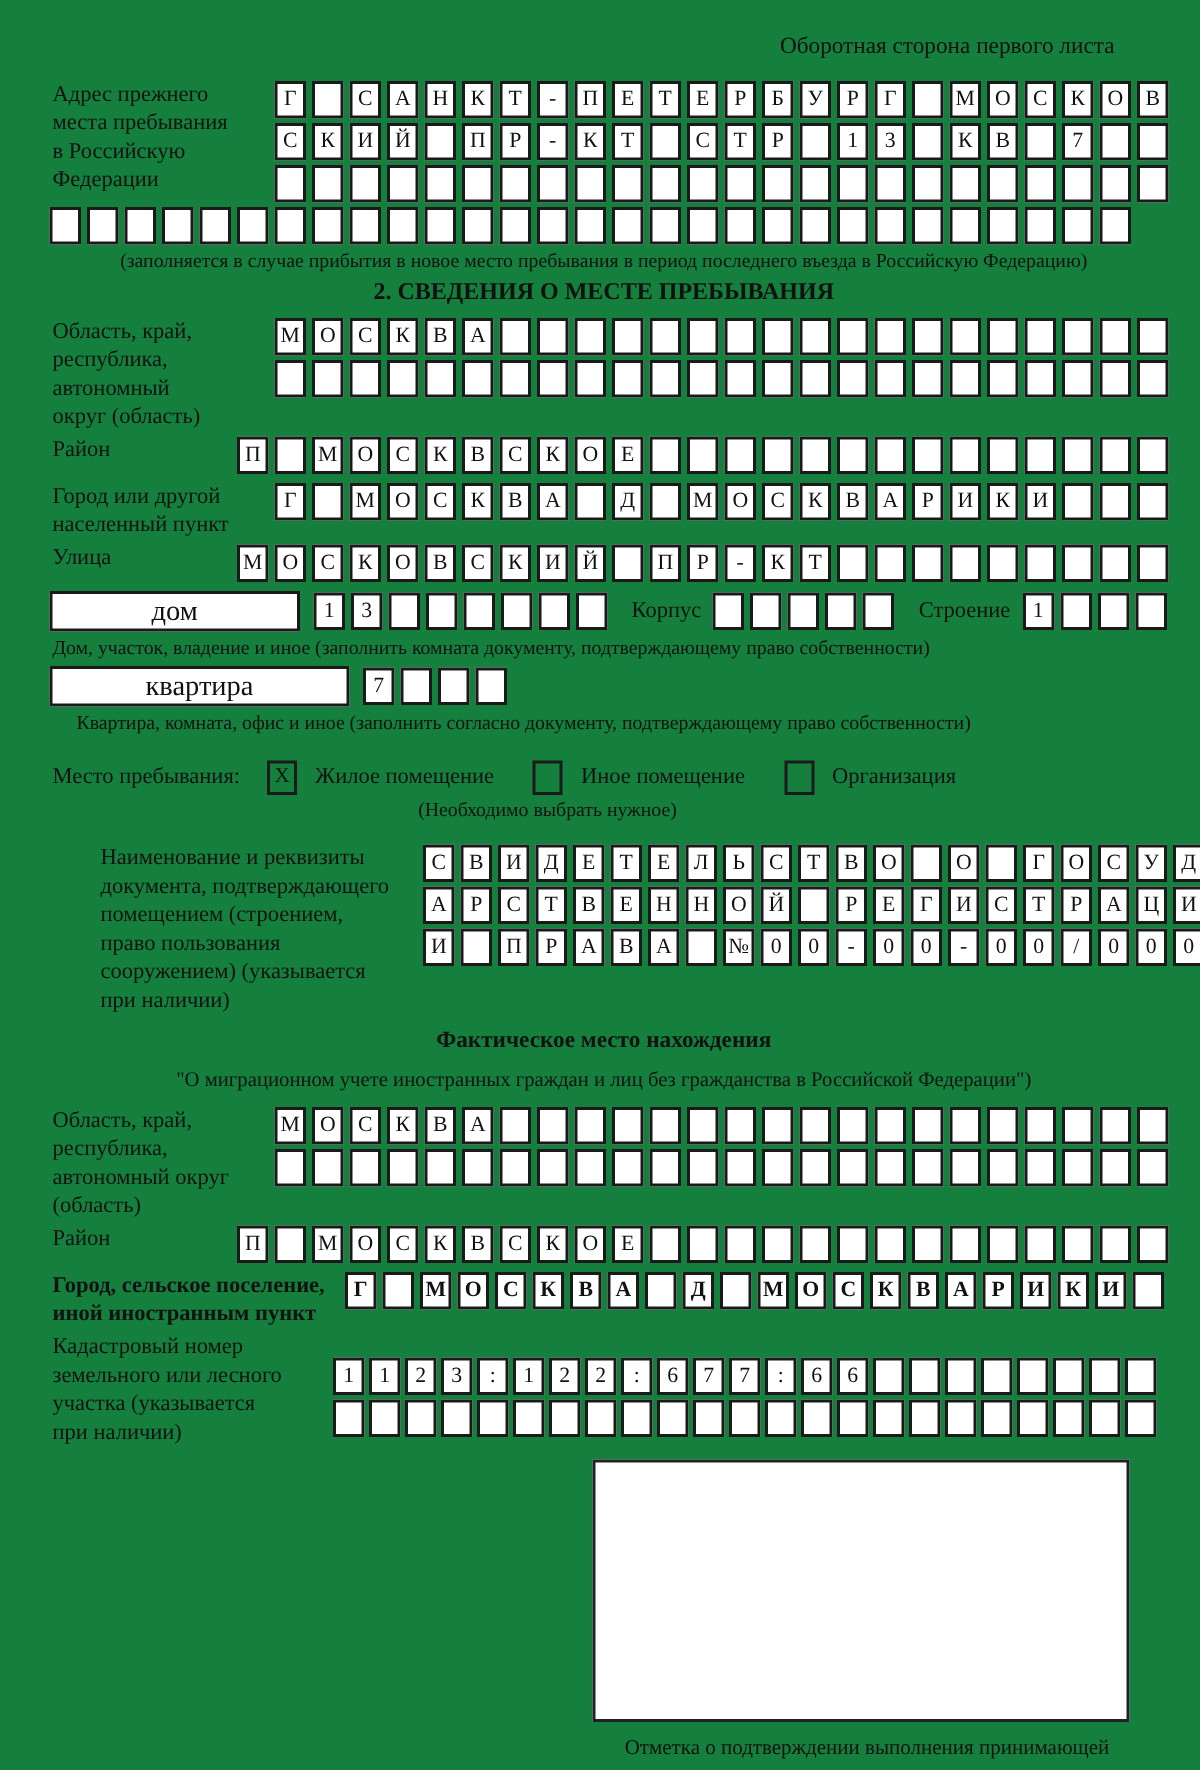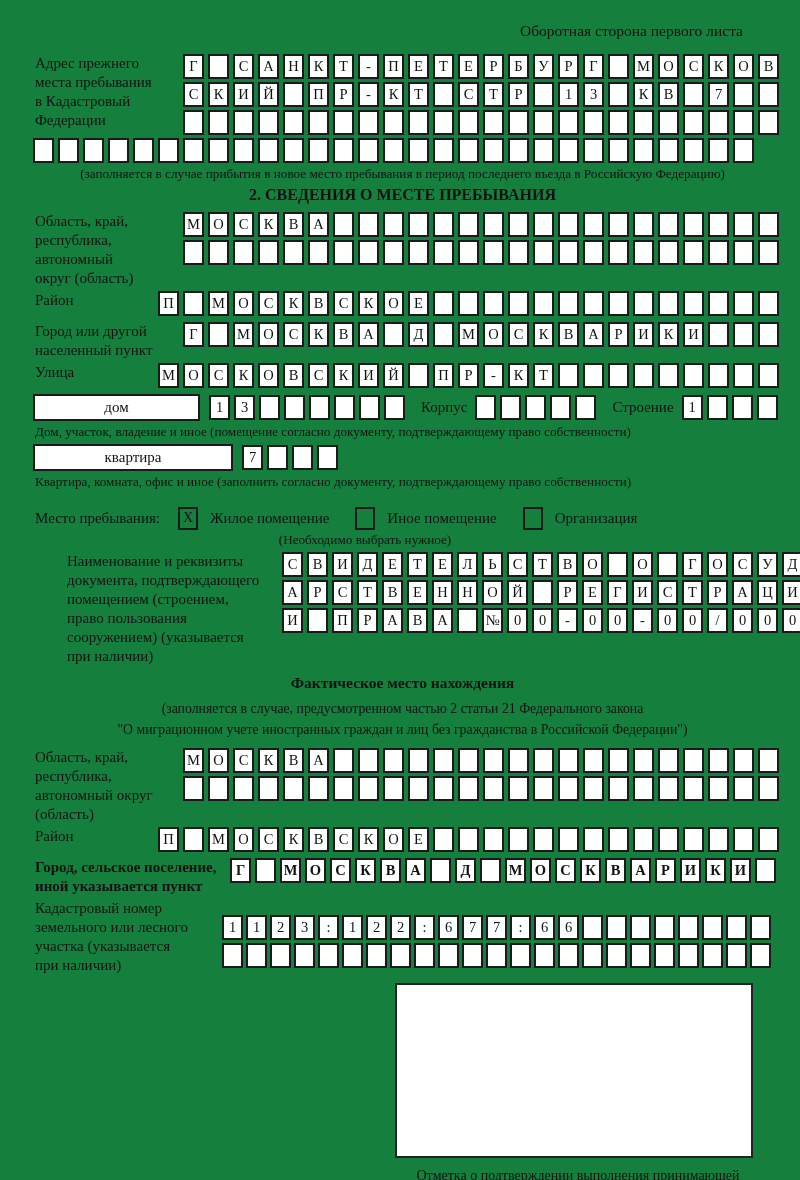--- a/index.html
+++ b/index.html
@@ -22,49 +22,49 @@
 
   .block1 { display:flex; margin-top:14px; }
   .fullrow { margin-left:-2px; }
 
   .note { font-size:13.2px; text-align:center; margin:1px 0 4px -10px; }
   .h2 { font-weight:bold; font-size:16px; text-align:center; margin:4px 0 8px -10px; }
   .h3 { font-weight:bold; font-size:15.5px; text-align:center; margin:8px 0 6px -10px; }
   .subnote { font-size:13.8px; text-align:center; line-height:21px; margin:0 0 8px -10px; }
 
   .rectlabel { box-sizing:border-box; flex:none; border:2px solid #1a1a1a; height:27px;
-               display:flex; align-items:center; justify-content:center; font-size:15px; background:#fff; }
+               display:flex; align-items:center; justify-content:center; font-size:19px; background:#fff; }
   .houserow { display:flex; align-items:center; margin:2px 0 3px -2px; height:27px; }
   .inlbl { font-size:15px; margin:0 8px 0 12px; flex:none; }
   .houserow .boxrow { margin-bottom:0; }
 
   .stayrow { display:flex; align-items:center; font-size:15px; margin:16px 0 2px; height:24px; }
   .chk { box-sizing:border-box; flex:none; width:20px; height:23px; border:2px solid #1a1a1a;
          display:inline-flex; align-items:center; justify-content:center; font-size:14px; }
   .opt { display:flex; align-items:center; margin-right:26px; }
   .opt .chk { margin-right:12px; }
   .stayrow > .flabel { width:143px; }
-  .choose-note { font-size:13.2px; width:270px; margin-left:195px; text-align:center; margin-bottom:4px; }
+  .choose-note { font-size:13.2px; width:270px; margin-left:195px; text-align:center; margin-bottom:15px; }
 
   .markbox { box-sizing:border-box; width:358px; height:175px; border:2px solid #222;
              margin-left:360px; margin-top:6px; background:#fff; }
   .markcaption { width:470px; margin-left:308px; text-align:center; font-size:14px; line-height:23px; margin-top:6px; }
 </style>
 </head>
 <body>
 
 <div class="page">
 
   <div class="back-title">Оборотная сторона первого листа</div>
 
   <div class="block1">
     <div class="flabel w148">
         <div>Адрес прежнего</div>
         <div>места пребывания</div>
-        <div>в Кадастровый</div>
+        <div>в Российскую</div>
         <div>Федерации</div>
       </div>
     <div>
       <div class="boxrow">
           <span class="cb">Г</span>
           <span class="cb"></span>
           <span class="cb">С</span>
           <span class="cb">А</span>
           <span class="cb">Н</span>
           <span class="cb">К</span>
@@ -355,32 +355,32 @@
         <span class="cb"></span>
       </div>
     <div class="inlbl">Строение</div>
     <div class="boxrow">
         <span class="cb">1</span>
         <span class="cb"></span>
         <span class="cb"></span>
         <span class="cb"></span>
       </div>
   </div>
-  <div class="note" style="text-align:left; margin-left:0;">Дом, участок, владение и иное (помещение согласно документу, подтверждающему право собственности)</div>
+  <div class="note" style="text-align:left; margin-left:0;">Дом, участок, владение и иное (заполнить комната документу, подтверждающему право собственности)</div>
 
   <div class="houserow">
     <div class="rectlabel" style="width:200px;text-align:right;">квартира</div>
     <div class="boxrow" style="margin-left:9px;">
         <span class="cb">7</span>
         <span class="cb"></span>
         <span class="cb"></span>
         <span class="cb"></span>
       </div>
   </div>
-  <div class="note" style="text-align:left; margin-left:0;">Квартира, комната, офис и иное (заполнить согласно документу, подтверждающему право собственности)</div>
+  <div class="note" style="text-align:left; margin-left:16px;">Квартира, комната, офис и иное (заполнить согласно документу, подтверждающему право собственности)</div>
 
   <div class="stayrow">
     <div class="flabel">Место пребывания:</div>
     <div class="opt">
       <span class="chk">X</span>
       <span>Жилое помещение</span>
     </div>
     <div class="opt">
       <span class="chk"></span>
       <span>Иное помещение</span>
@@ -469,21 +469,20 @@
           <span class="cb">/</span>
           <span class="cb">0</span>
           <span class="cb">0</span>
           <span class="cb">0</span>
         </div>
     </div>
   </div>
 
   <div class="h3">Фактическое место нахождения</div>
   <div class="subnote">
-      <div>(заполняется в случае, предусмотренном частью 2 статьи 21 Федерального закона</div>
       <div>"О миграционном учете иностранных граждан и лиц без гражданства в Российской Федерации")</div>
     </div>
 
   <div class="field" style="height:76px;">
     <div class="flabel w148">
         <div>Область, край,</div>
         <div>республика,</div>
         <div>автономный округ</div>
         <div>(область)</div>
       </div>
@@ -570,21 +569,21 @@
         <span class="cb"></span>
         <span class="cb"></span>
         <span class="cb"></span>
         <span class="cb"></span>
       </div>
   </div>
 
   <div class="field" style="height:38px;font-weight:bold;">
     <div class="flabel w195">
         <div>Город, сельское поселение,</div>
-        <div>иной указывается пункт</div>
+        <div>иной иностранным пункт</div>
       </div>
     <div class="boxrow">
         <span class="cb">Г</span>
         <span class="cb"></span>
         <span class="cb">М</span>
         <span class="cb">О</span>
         <span class="cb">С</span>
         <span class="cb">К</span>
         <span class="cb">В</span>
         <span class="cb">А</span>

